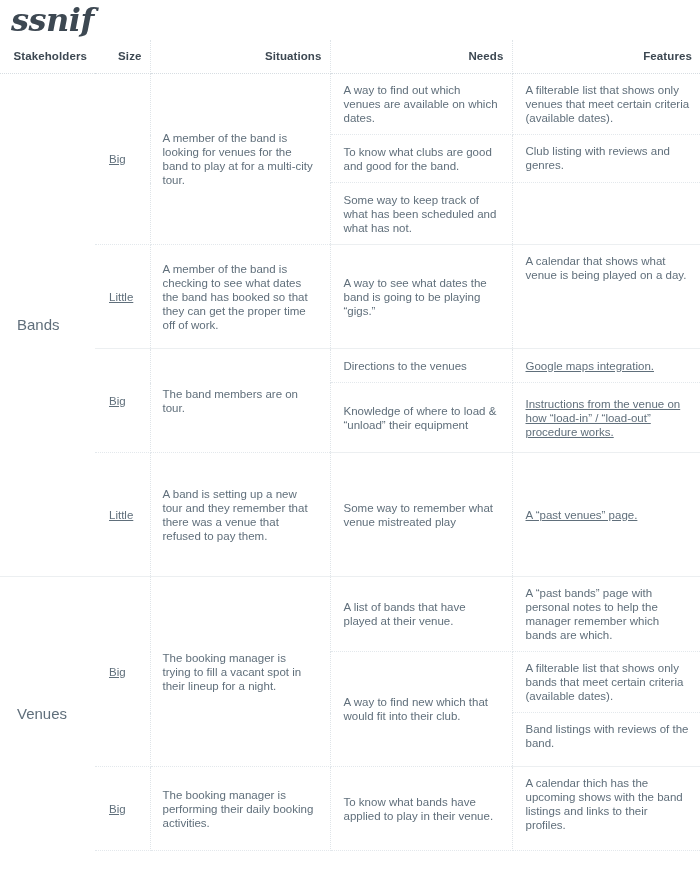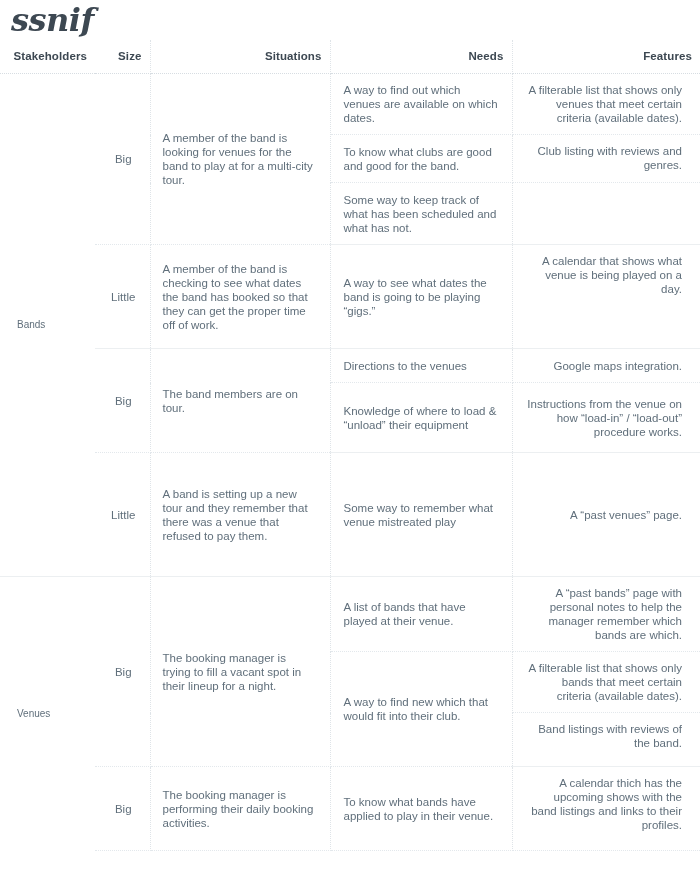--- a/index.html
+++ b/index.html
@@ -79,39 +79,39 @@
     box-sizing: border-box;
   }
   .matrix td:last-child { border-right: none; }
 
   td.stake-cell {
     text-align: left;
     padding-left: 17px;
     border-right: none;
     border-bottom: none;
     color: #606f7b;
-    font-size: 10px;
+    font-size: 15px;
   }
 
   td.size-cell {
-    text-align: center;
+    text-align: left;
     padding-left: 14px;
+    text-decoration: underline;
   }
 
   td.situ-cell { padding-left: 12px; padding-right: 14px; }
 
   td.needs-cell { padding-left: 13px; padding-right: 12px; }
 
   td.feat-cell {
     padding-left: 13px;
-    padding-right: 18px;
+    padding-right: 10px;
     vertical-align: top;
-    text-align: right;
-  }
-  td.feat-cell.v-mid { vertical-align: middle; }
+  }
+  td.feat-cell.v-mid { vertical-align: middle; text-decoration: underline; }
 
   
   tr.group-end > td,
   tr.group-end > th {
     border-bottom: 1px solid #eceff1 !important;
   }
 
   tr.section-start > td {
     border-top: 1px solid #eceff1;
   }

